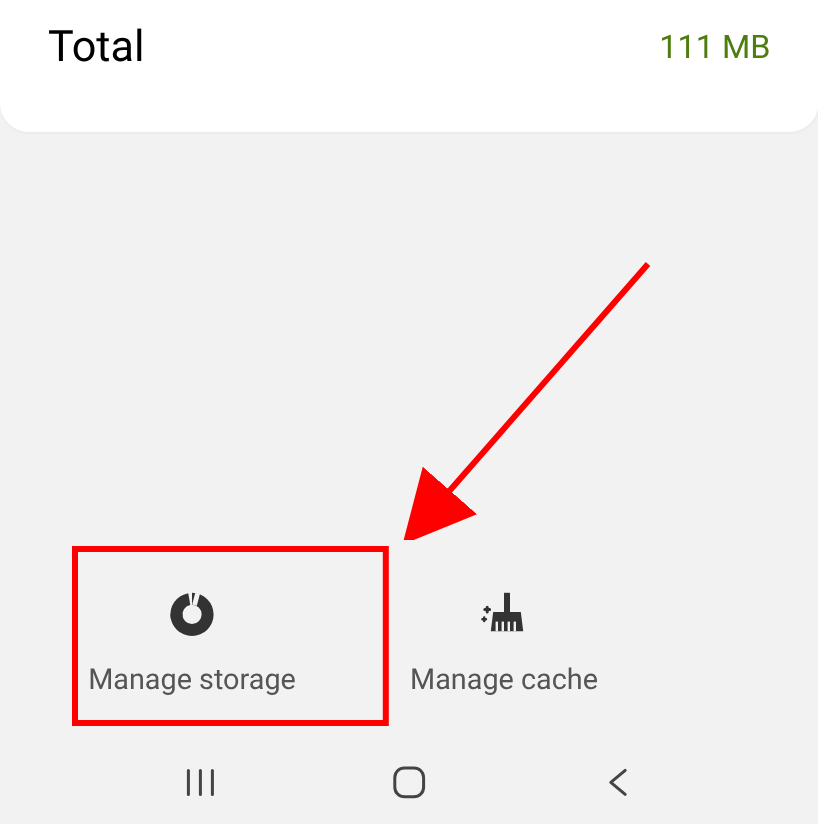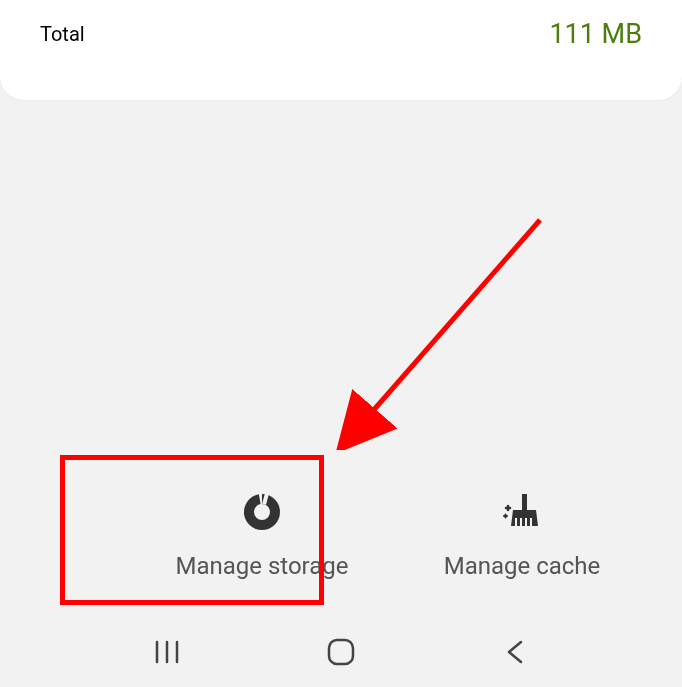--- a/index.html
+++ b/index.html
@@ -20,36 +20,36 @@
       border-radius: 0 0 24px 24px;
       padding: 18px 40px 50px 40px;
       box-shadow: 0 1px 2px rgba(0,0,0,0.03);
     }
     .total-row {
       display: flex;
       justify-content: space-between;
       align-items: center;
     }
     .total-label {
-      font-size: 20px;
+      font-size: 36px;
       color: #000000;
       font-weight: 400;
     }
     .total-value {
       font-size: 27px;
       color: #4d7c0f;
       font-weight: 400;
     }
     .actions-container {
       position: absolute;
       bottom: 85px;
       left: 0;
       right: 0;
       display: flex;
-      justify-content: flex-end;
+      justify-content: flex-start;
       align-items: center;
       padding: 0 30px;
     }
     .action-button {
       display: flex;
       flex-direction: column;
       align-items: center;
       justify-content: center;
       gap: 16px;
       cursor: pointer;

